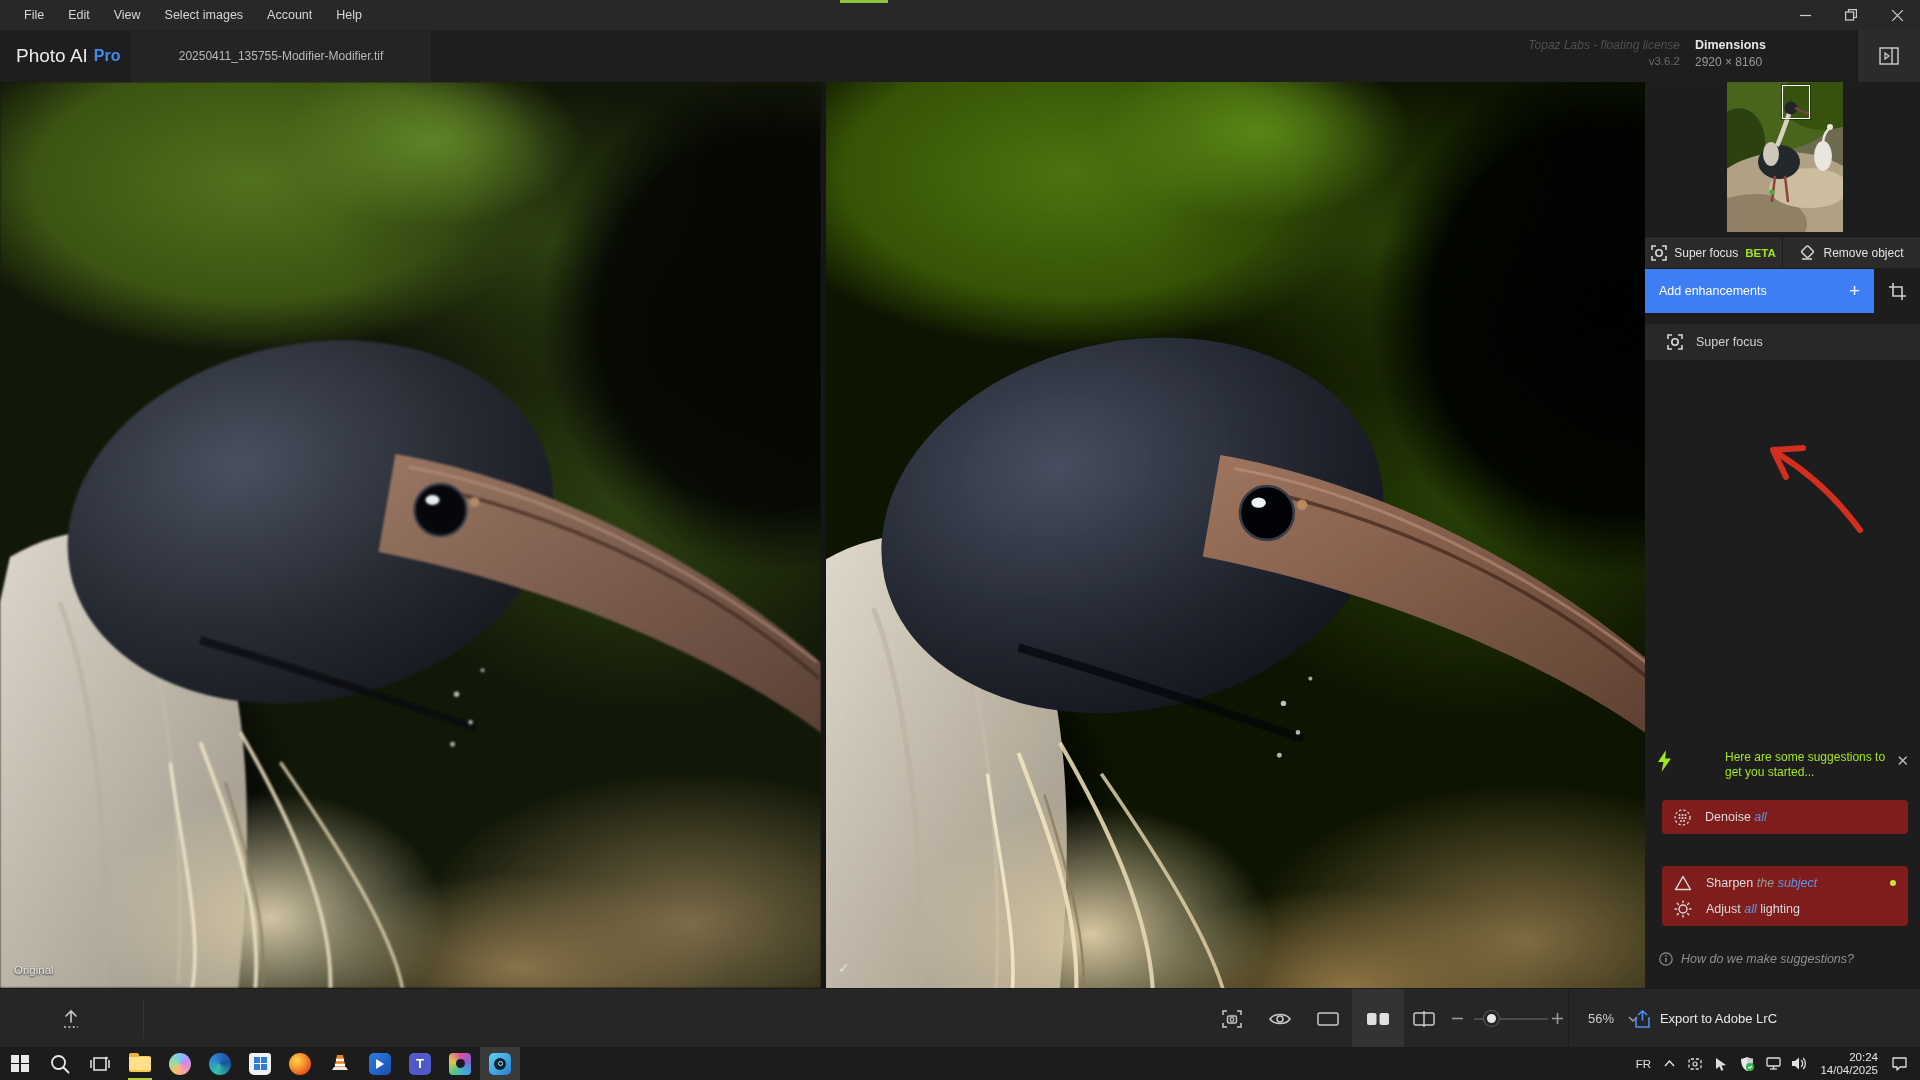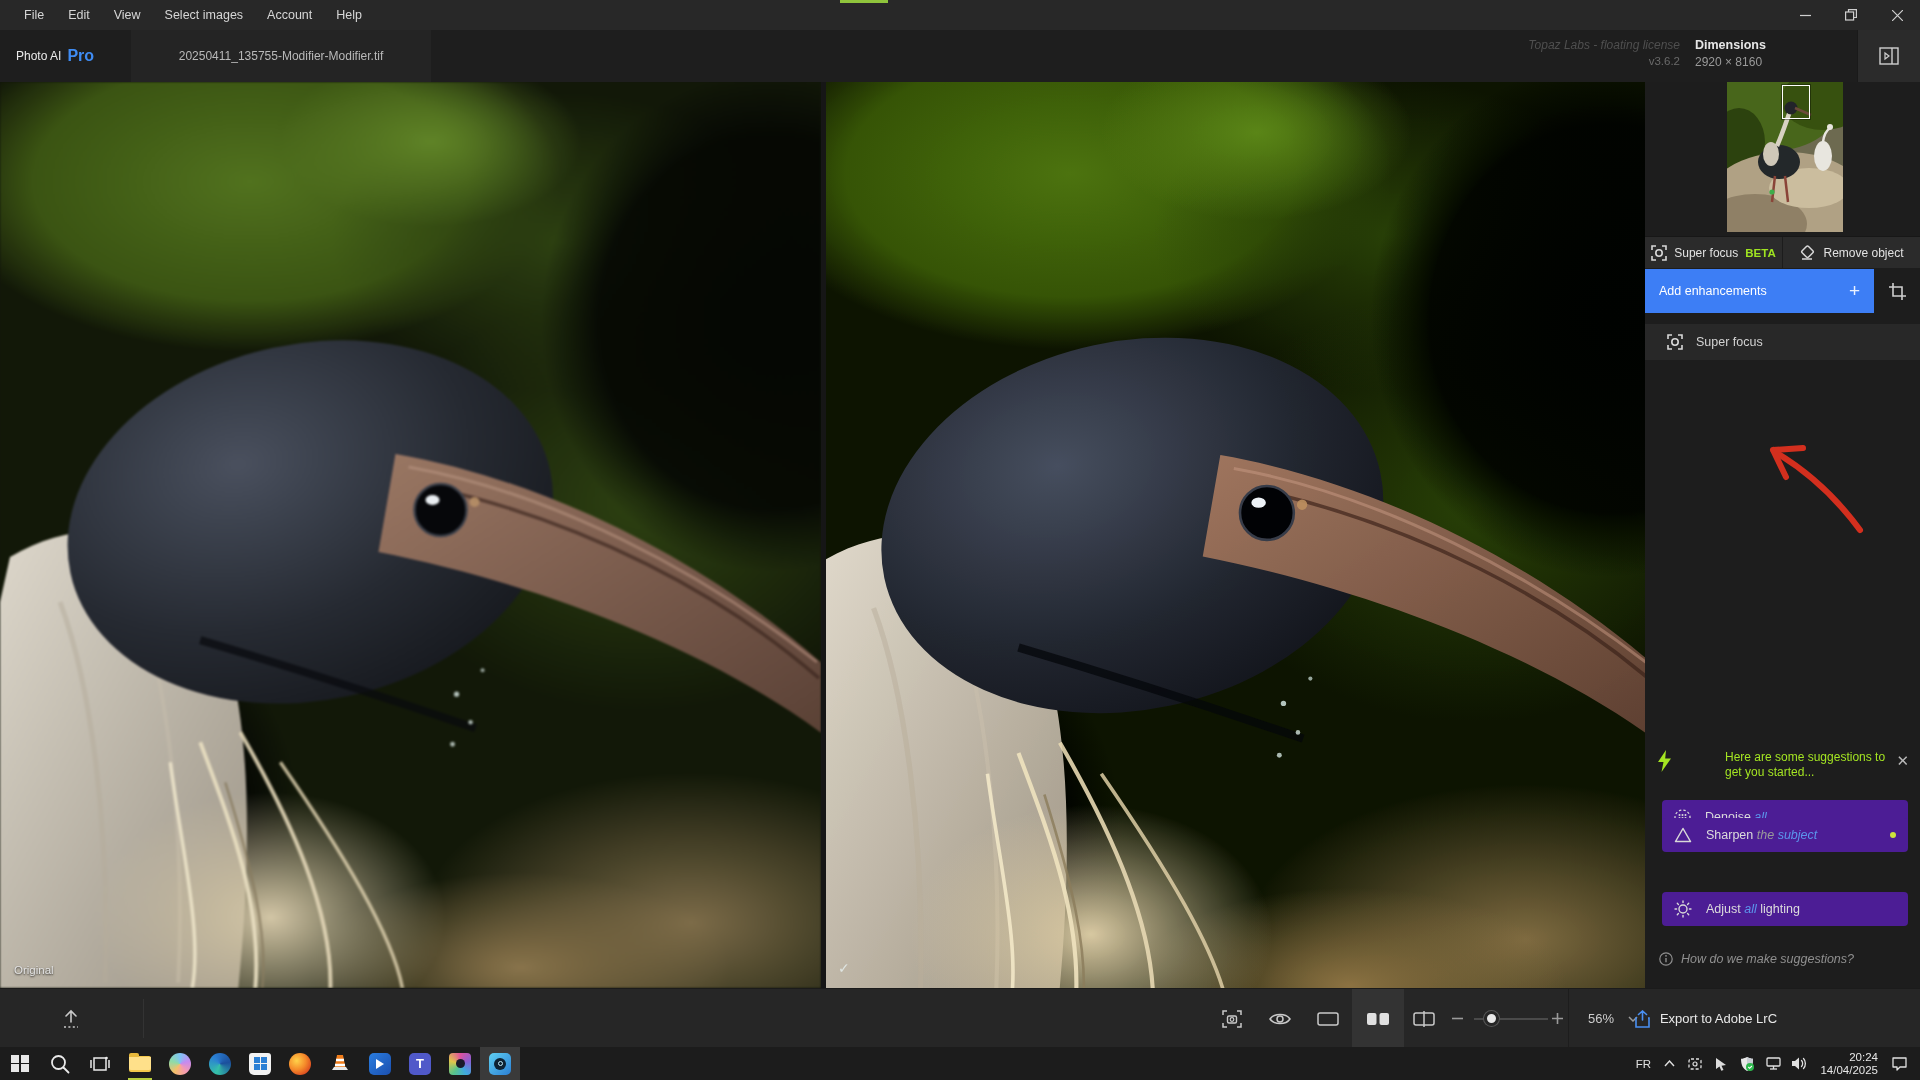--- a/index.html
+++ b/index.html
@@ -12,21 +12,21 @@
   #titlebar { left:0; top:0; width:1920px; height:30px; background:#282828; display:flex; align-items:center; }
   .menu-item { color:#d6d6d6; font-size:12.5px; padding:0 12px; line-height:30px; cursor:default; }
   .menu-item:first-child{ padding-left:24px; }
   #win-controls { position:absolute; right:0; top:0; height:30px; display:flex; }
   .win-btn { width:46px; height:30px; display:flex; align-items:center; justify-content:center; color:#cfcfcf; }
   .green-strip { left:840px; top:0; width:48px; height:3px; background:#8fc43c; }
 
   
   #appbar { left:0; top:30px; width:1920px; height:52px; background:#1e1e1e; }
   #brand { left:0; top:0; width:130px; height:52px; display:flex; align-items:center; padding-left:16px; gap:6px; }
-  #brand .name { color:#eaeaea; font-size:12px; }
+  #brand .name { color:#eaeaea; font-size:19px; }
   #brand .pro { color:#3f8cf3; font-size:16px; font-weight:bold; }
   #file-tab { left:131px; top:0; width:300px; height:52px; background:#242424; display:flex; align-items:center; justify-content:center; }
   #file-tab span { color:#b9b9b9; font-size:12px; }
   #license-block { right:240px; top:8px; text-align:right; }
   #license-block .lic { color:#4f4f4f; font-size:12px; font-style:italic; }
   #license-block .ver { color:#6a6a6a; font-size:11.5px; margin-top:3px; }
   #dim-block { left:1695px; top:8px; }
   #dim-block .lbl { color:#e6e6e6; font-size:12.5px; font-weight:bold; }
   #dim-block .val { color:#9a9a9a; font-size:12px; margin-top:3px; }
   #panel-toggle { left:1857px; top:30px; width:63px; height:52px; background:#2b2b2b; display:flex; align-items:center; justify-content:center; border-left:1px solid #1a1a1a; }
@@ -53,21 +53,21 @@
   #add-btn { width:229px; height:44px; background:#3d7ef5; color:#fff; font-size:12.5px; display:flex; align-items:center; padding:0 14px; }
   #add-btn .plus { margin-left:auto; font-size:19px; font-weight:300; color:#eaf1ff; }
   #crop-btn { width:46px; height:44px; display:flex; align-items:center; justify-content:center; background:#1d1d1d; }
   #sf-row { left:0; top:242px; width:275px; height:36px; background:#282828; display:flex; align-items:center; gap:13px; padding-left:22px; color:#d2d2d2; font-size:12.5px; }
   #red-arrow { left:95px; top:280px; }
 
   #suggest-head { left:12px; top:668px; width:252px; display:flex; gap:8px; }
   #suggest-head .txt { color:#a7e built;}
   #suggest-head .txt { color:#a4e522; font-size:12px; line-height:15px; width:178px;margin-left:44px; }
   #suggest-close { position:absolute; right:0px; top:2px; color:#b9b9b9; font-size:15px; }
-  .sg-card { left:17px; width:246px; height:34px; background:#4c1d95; border-radius:4px; display:flex; align-items:center; gap:14px; padding:0 12px; color:#dcdcdc; font-size:12.5px; }
+  .sg-card { left:17px; width:246px; height:34px; background:#7f1d1d; border-radius:4px; display:flex; align-items:center; gap:14px; padding:0 12px; color:#dcdcdc; font-size:12.5px; }
   .sg-card .em-b { color:#5b95ec; font-style:italic; }
   .sg-card .em-g { color:#9a9a9a; font-style:italic; }
   .sg-dot { margin-left:auto; width:6px; height:6px; border-radius:50%; background:#cde23c; }
   #suggest-foot { left:14px; top:870px; display:flex; gap:8px; align-items:center; color:#8f8f8f; font-size:12.5px; font-style:italic; }
 
   
   #bottombar { left:0; top:988px; width:1920px; height:59px; background:#262626; border-top:1px solid #1b1b1b; }
   .tool { position:absolute; top:0; height:59px; display:flex; align-items:center; justify-content:center; color:#c9c9c9; }
   #view-active { left:1352px; top:0; width:52px; height:59px; background:#333333; }
   #zoom-slider-track { left:1474px; top:29px; width:74px; height:2px; background:#4a4a4a; }
@@ -348,21 +348,21 @@
           <circle cx="11.5" cy="6" r="1" fill="#d8d8d8"></circle>
         <circle cx="5.5" cy="9" r="1" fill="#d8d8d8"></circle>
           <circle cx="8.5" cy="9" r="1" fill="#d8d8d8"></circle>
           <circle cx="11.5" cy="9" r="1" fill="#d8d8d8"></circle>
         <circle cx="7" cy="12" r="1" fill="#d8d8d8"></circle>
           <circle cx="10" cy="12" r="1" fill="#d8d8d8"></circle>
       </svg>
       <span><span>Denoise</span> <span class="em-b">all</span></span>
     </div>
 
-    <div class="sg-card abs" style="top:736px;">
+    <div class="sg-card abs" style="top:784px;">
       <svg width="18" height="16" viewBox="0 0 18 16">
         <path d="M 9,1.5 L 16.5,14.5 H 1.5 Z" fill="none" stroke="#d8d8d8" stroke-width="1.5" stroke-linejoin="round"></path>
       </svg>
       <span><span>Sharpen</span> <span class="em-g">the</span> <span class="em-b">subject</span></span>
       <span class="sg-dot"></span>
     </div>
 
     <div class="sg-card abs" style="top:810px;">
       <svg width="18" height="18" viewBox="0 0 18 18">
         <circle cx="9" cy="9" r="4" fill="none" stroke="#d8d8d8" stroke-width="1.4"></circle>

